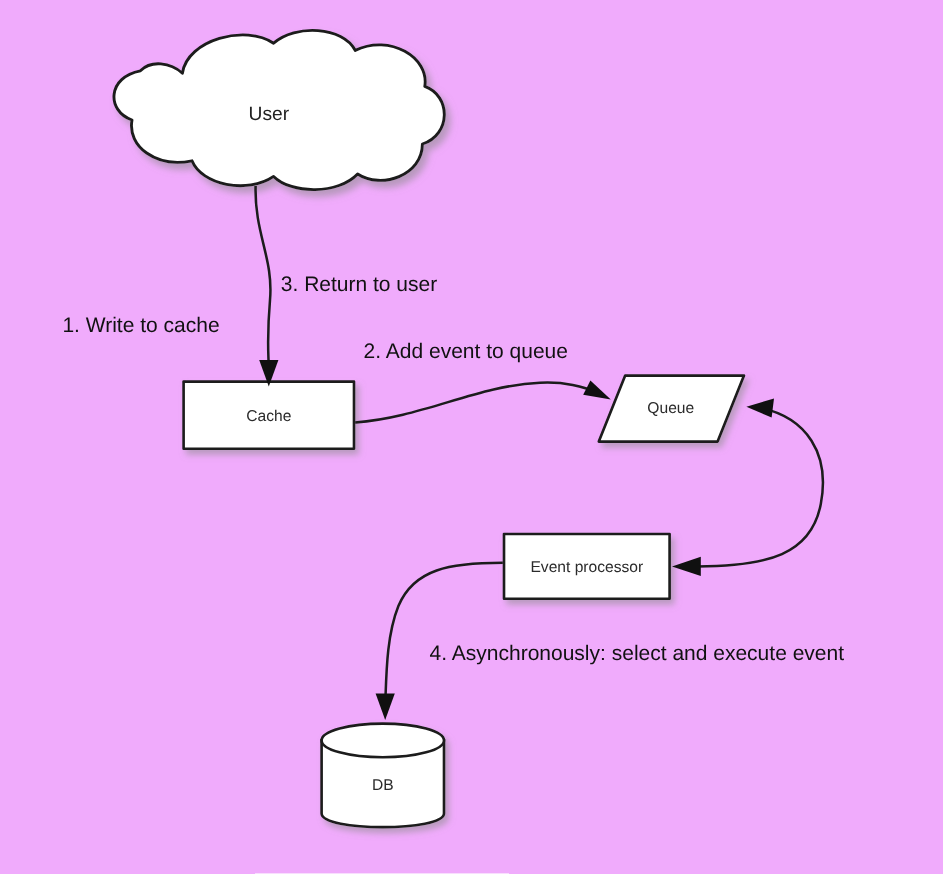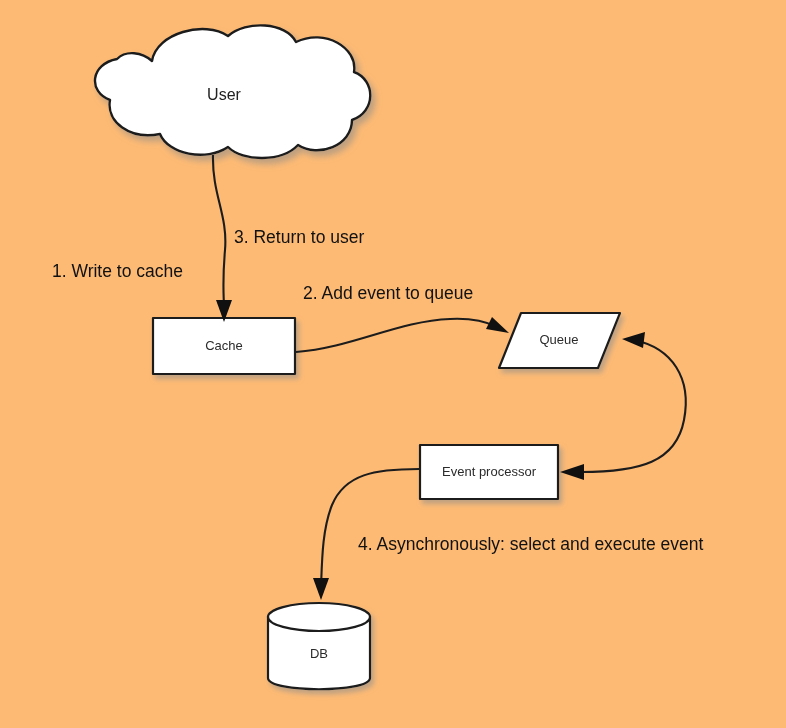--- a/index.html
+++ b/index.html
@@ -12,21 +12,21 @@
     width: 786px;
     height: 728px;
     overflow: hidden;
     font-family: "Liberation Sans", sans-serif;
     color: #1a1a1a;
   }
   #diagram-root {
     position: relative;
     width: 786px;
     height: 728px;
-    background: #fdba74;
+    background: #f0abfc;
   }
   svg#diagram-canvas {
     position: absolute;
     top: 0;
     left: 0;
     width: 786px;
     height: 728px;
   }
   .node-shape {
     fill: #ffffff;

